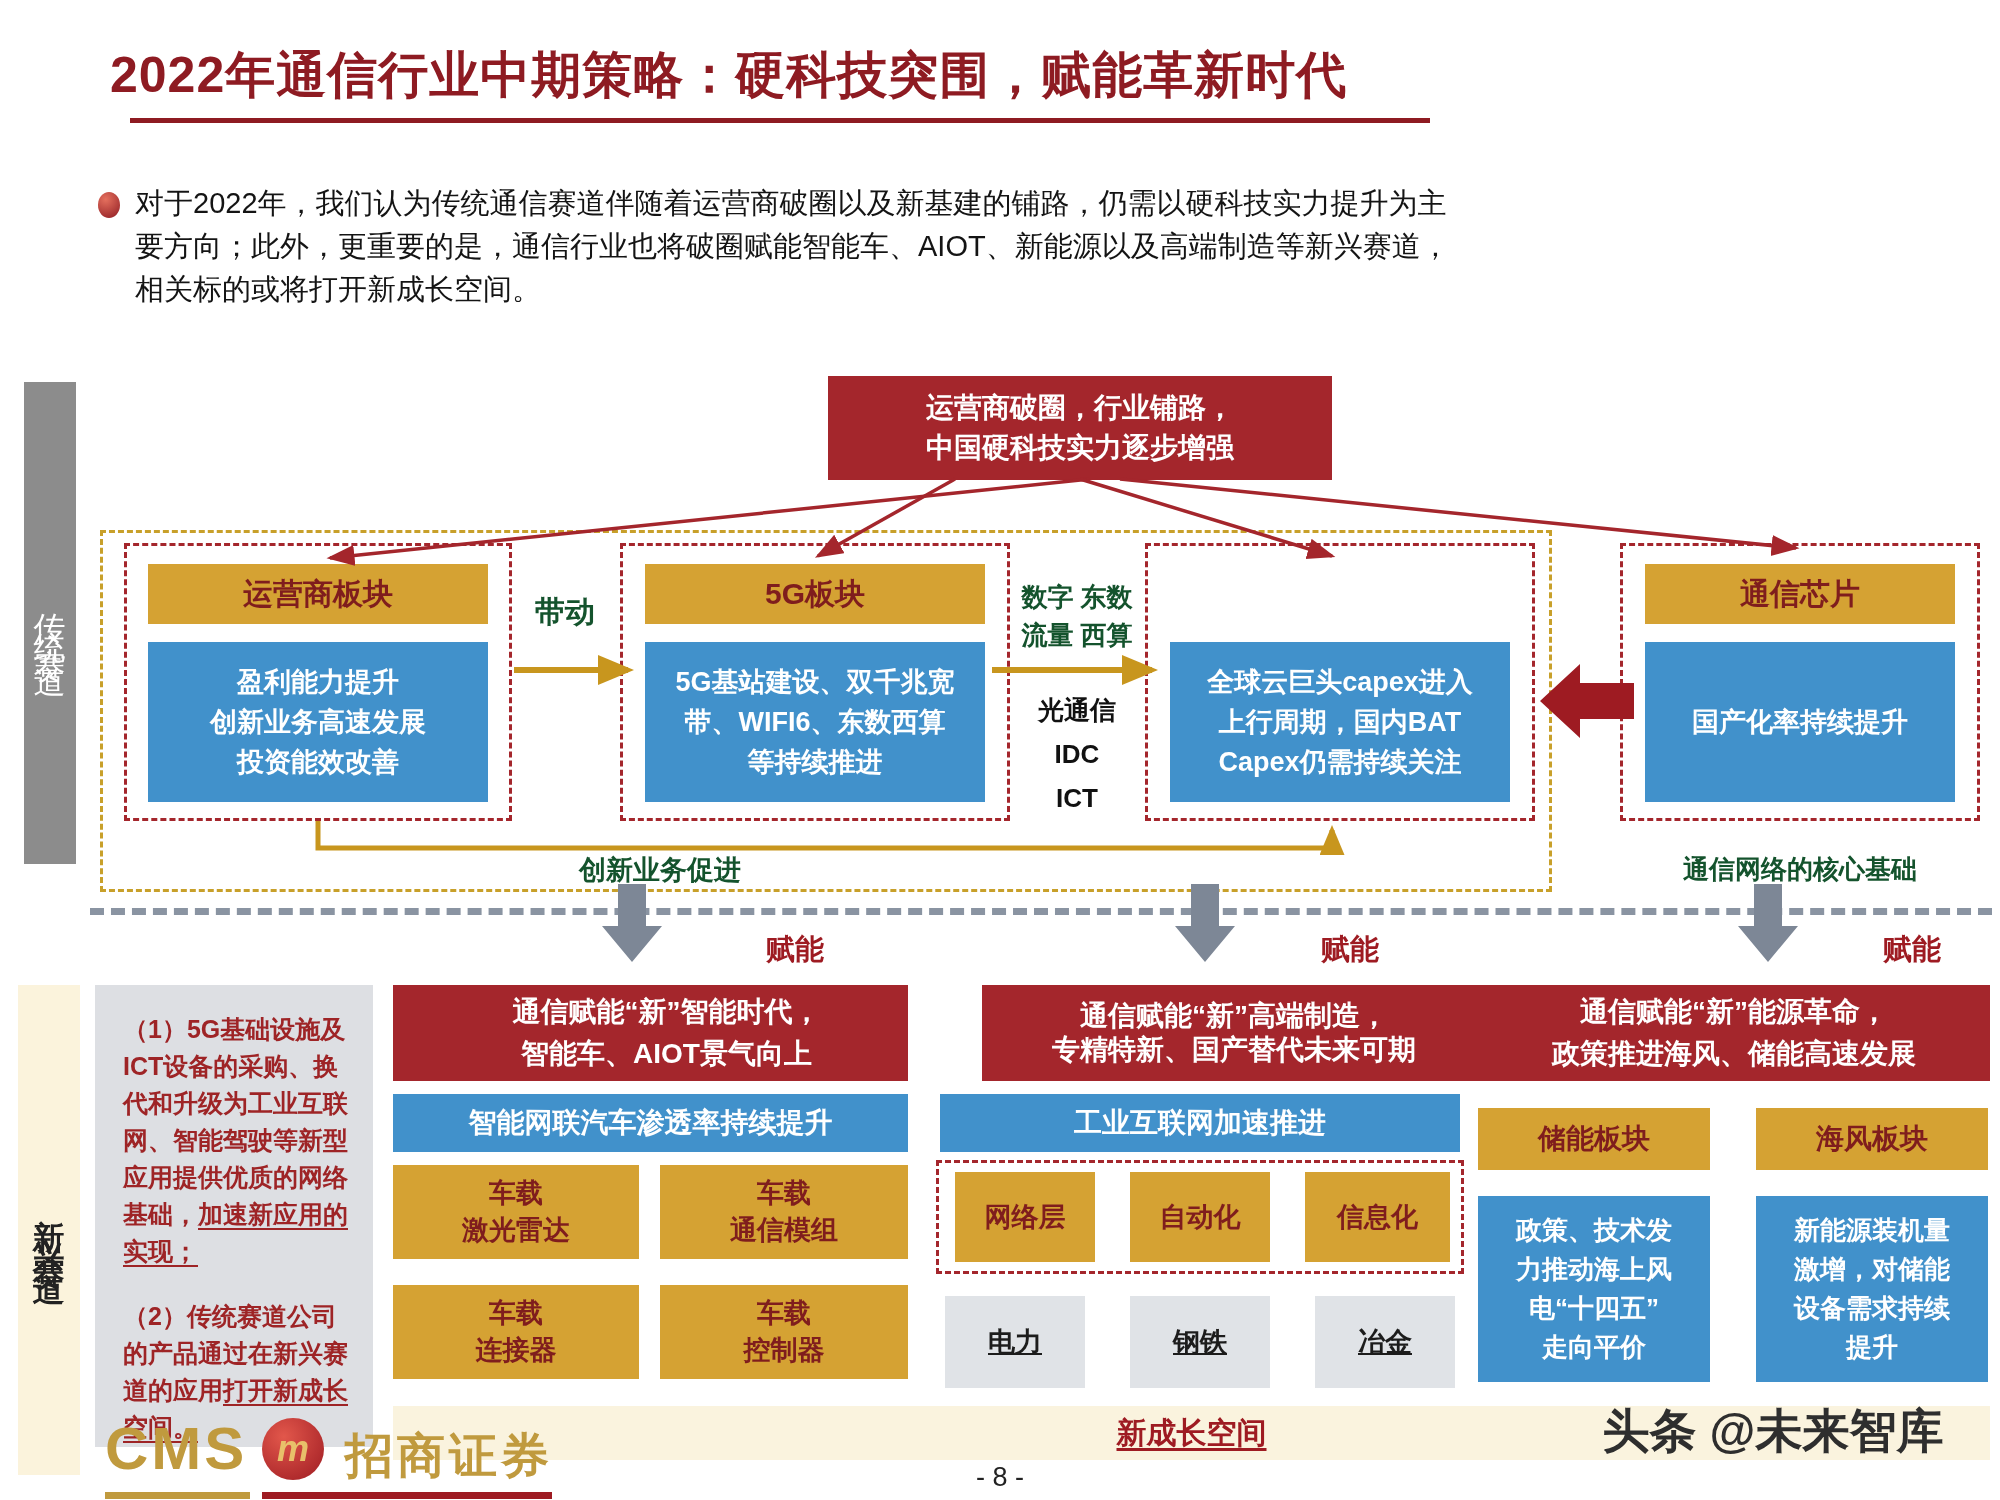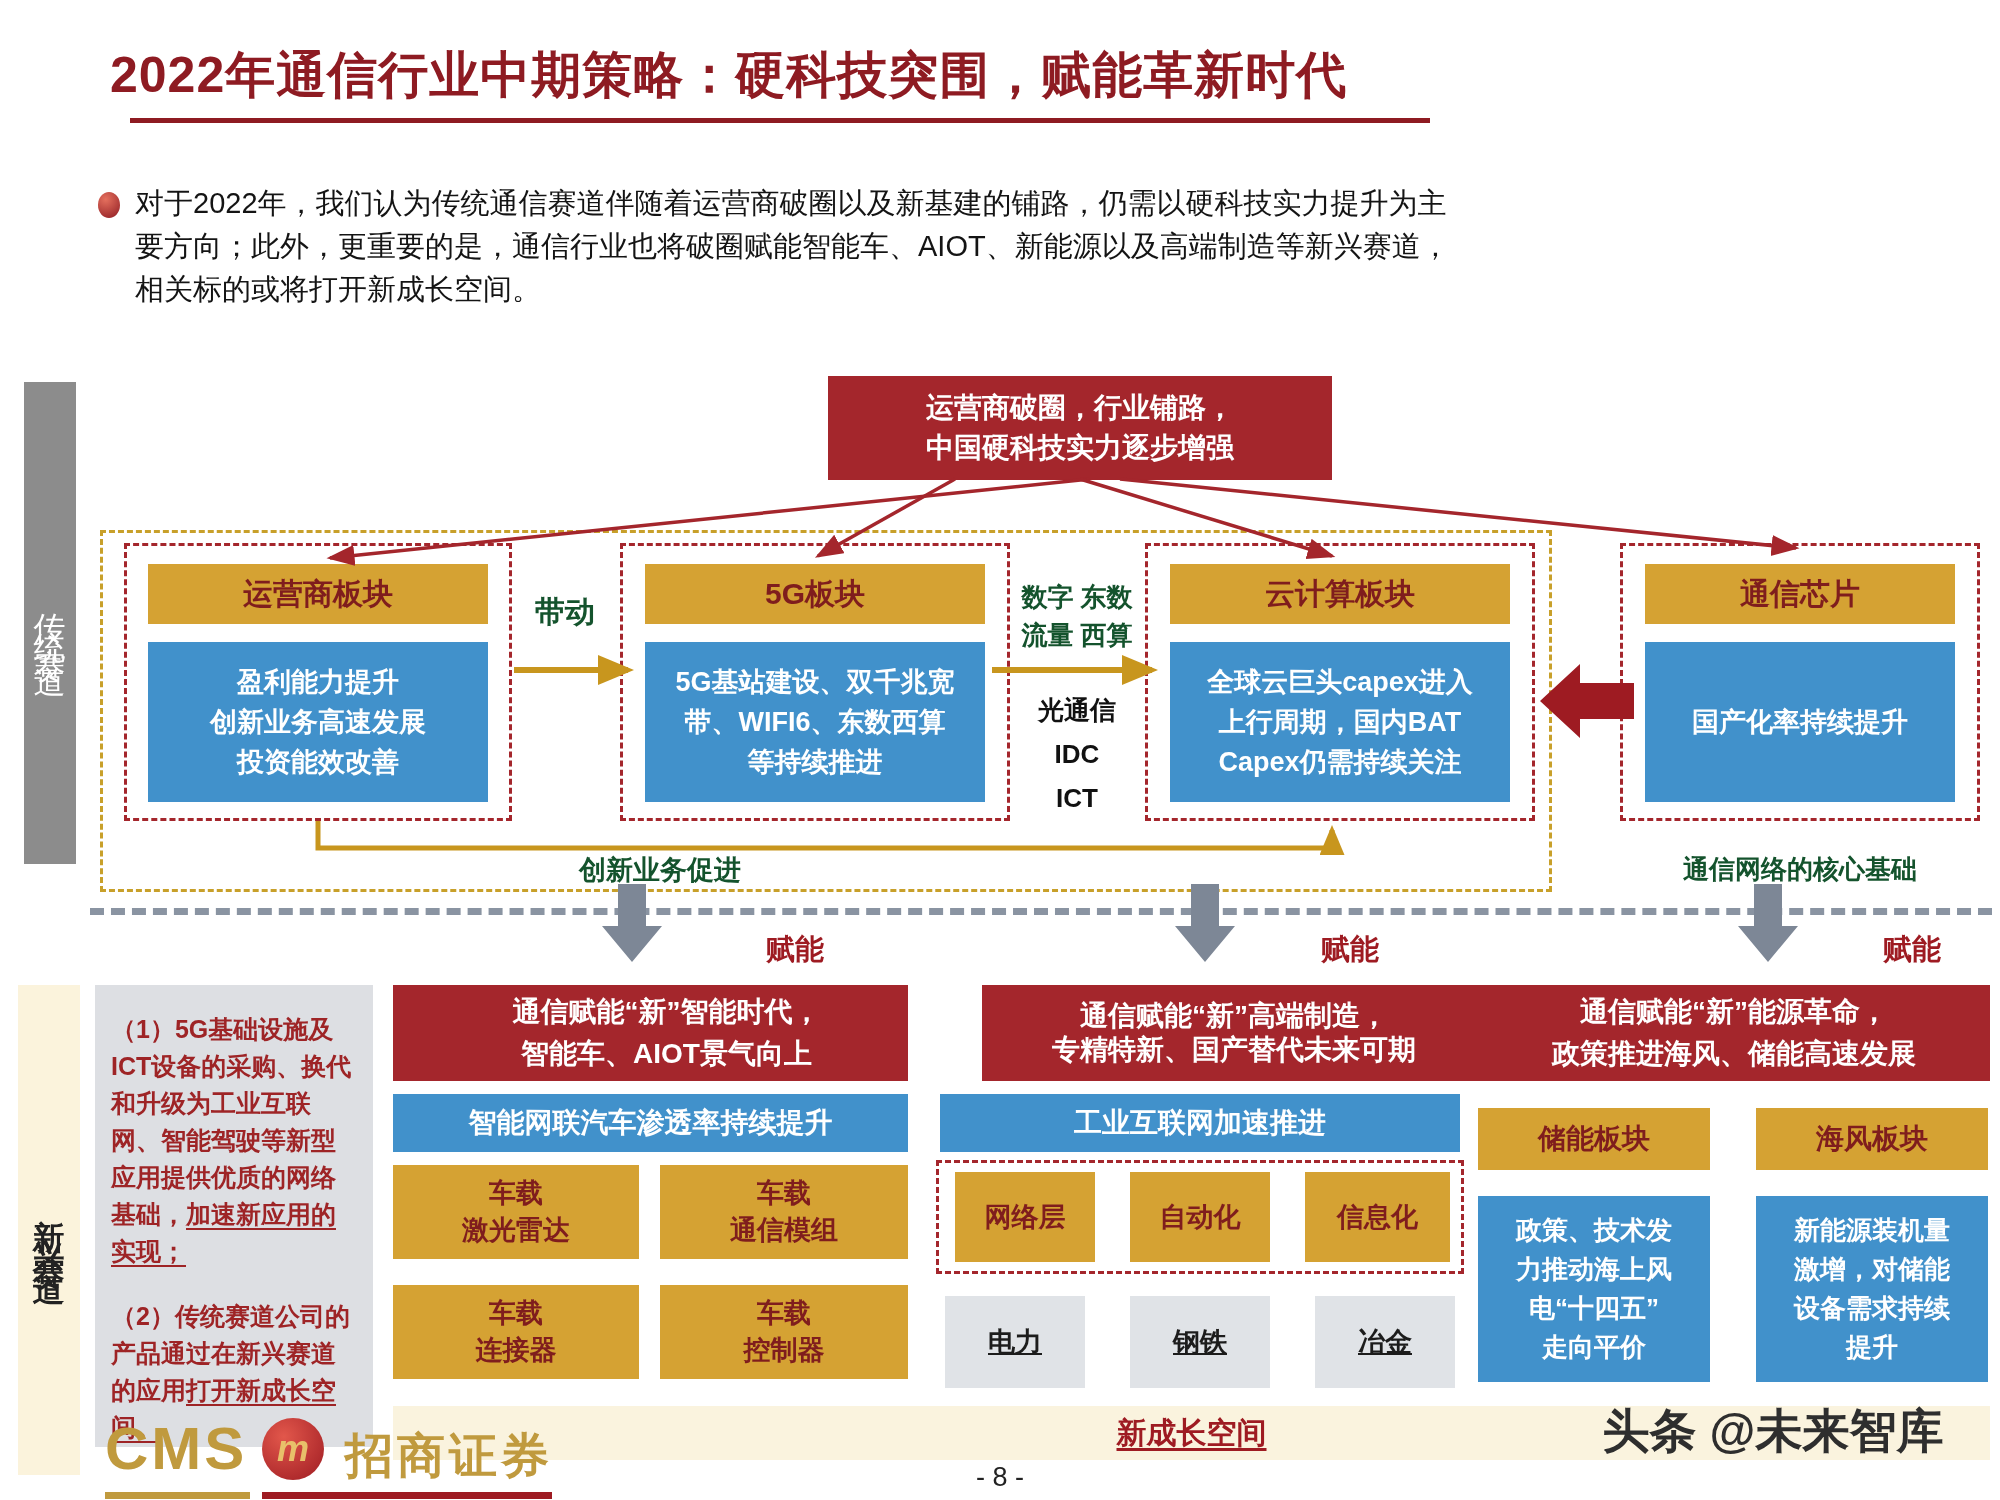--- a/index.html
+++ b/index.html
@@ -13,21 +13,21 @@
   .redbg{background:#A4262C;color:#ffffff;font-weight:bold;}
   .graybg{background:#E0E3E7;color:#1c1c1c;font-weight:600;text-decoration:underline;}
   .dashred{border:3px dashed #A4262C;}
   .dashgold{border:3px dashed #C8A02A;}
   .goldtext{color:#14532d;font-weight:bold;text-align:center;}
   .redtext{color:#9E1B22;font-weight:bold;}
   .vtext{writing-mode:vertical-rl;text-orientation:upright;letter-spacing:18px;}
   .u{text-decoration:underline;text-underline-offset:5px;}
   #title{color:#8E1B22;font-size:50px;font-weight:bold;letter-spacing:1px;}
   .introline{font-size:29px;color:#141414;line-height:43px;}
-  .note-p{margin:0 0 28px 0;}
+  .note-p{margin:0 0 28px 12px;}
   svg{display:block;}
 </style>
 </head>
 <body>
 
 <div id="canvas">
 
   <div id="title" class="abs" style="left:110px;top:42px;width:1780px;">2022年通信行业中期策略：硬科技突围，赋能革新时代</div>
   <div class="abs" style="left:130px;top:118px;width:1300px;height:5px;background:#8E1B22;"></div>
 
@@ -48,21 +48,20 @@
   <div class="abs redbg flex-c pre" style="left:828px;top:376px;width:504px;height:104px;font-size:28px;line-height:40px;">运营商破圈，行业铺路，
 中国硬科技实力逐步增强</div>
 
   <div class="abs dashred" style="left:124px;top:543px;width:388px;height:278px;"></div>
   <div class="abs dashred" style="left:620px;top:543px;width:390px;height:278px;"></div>
   <div class="abs dashred" style="left:1145px;top:543px;width:390px;height:278px;"></div>
   <div class="abs dashred" style="left:1620px;top:543px;width:360px;height:278px;"></div>
 
   <div class="abs goldbg flex-c" style="left:148px;top:564px;width:340px;height:60px;font-size:30px;">运营商板块</div>
   <div class="abs goldbg flex-c" style="left:645px;top:564px;width:340px;height:60px;font-size:30px;">5G板块</div>
-  <div class="abs goldbg flex-c" style="left:1170px;top:564px;width:340px;height:60px;font-size:30px;">云计算板块</div>
   <div class="abs goldbg flex-c" style="left:1645px;top:564px;width:310px;height:60px;font-size:30px;">通信芯片</div>
 
   <div class="abs bluebg flex-c pre" style="left:148px;top:642px;width:340px;height:160px;font-size:27px;line-height:40px;">盈利能力提升
 创新业务高速发展
 投资能效改善</div>
   <div class="abs bluebg flex-c pre" style="left:645px;top:642px;width:340px;height:160px;font-size:27px;line-height:40px;">5G基站建设、双千兆宽
 带、WIFI6、东数西算
 等持续推进</div>
   <div class="abs bluebg flex-c pre" style="left:1170px;top:642px;width:340px;height:160px;font-size:27px;line-height:40px;">全球云巨头capex进入
 上行周期，国内BAT

